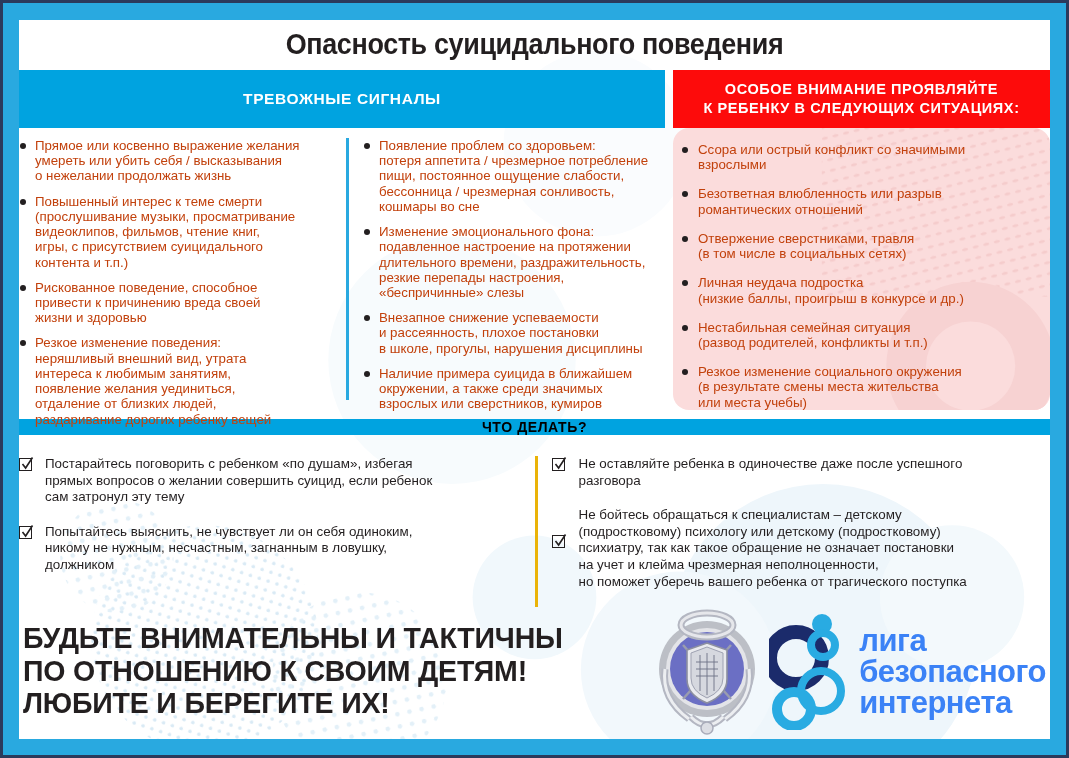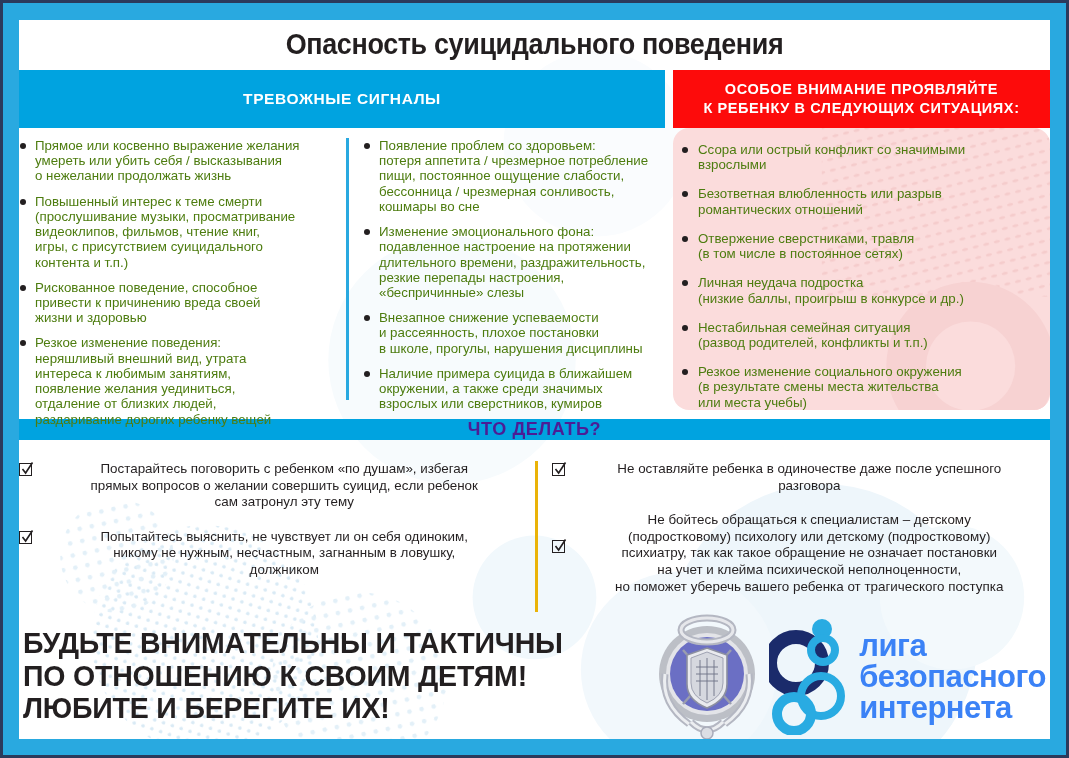--- a/index.html
+++ b/index.html
@@ -97,48 +97,48 @@
   .risk-panel .dots { position: absolute; inset: 0; z-index: 0; }
   .risk-panel ul { position: relative; z-index: 1; }
 
   ul.bl { list-style: none; }
   ul.bl li {
     position: relative;
     padding-left: 16px;
     margin-bottom: 10px;
     font-size: 13.3px;
     line-height: 1.145;
-    color: #4d7c0f;
+    color: #c2410c;
   }
   ul.bl li:before {
     content: "";
     position: absolute;
     left: 1px; top: 5px;
     width: 6px; height: 6px;
     border-radius: 50%;
     background: #231f20;
   }
   ul.bl li span { display: block; }
   .risk-panel ul.bl li { margin-bottom: 14px; padding-left: 17px; }
 
   
   .todo-banner {
     background: #00a3e0;
-    color: #4c1d95;
+    color: #000000;
     font-weight: bold;
-    font-size: 18px;
+    font-size: 14px;
     letter-spacing: 0.6px;
     text-align: center;
     height: 30px;
     display: flex; justify-content: center;
     margin-top: 9px;
   }
 
   
-  .todo-cols { display: flex; padding-top: 21px; height: 172px; text-align: center; }
+  .todo-cols { display: flex; padding-top: 21px; height: 172px; }
   .todo-col { width: 50%; padding-right: 10px; }
   .todo-col.right { border-left: 3px solid #eab308; padding-left: 14px; margin-left: 2px; }
 
   ul.cb { list-style: none; }
   ul.cb li {
     position: relative;
     padding-left: 26px;
     margin-bottom: 18px;
     font-size: 13.4px;
     line-height: 1.24;
@@ -303,21 +303,21 @@
                 <li>
                   <span>Ссора или острый конфликт со значимыми</span>
                   <span>взрослыми</span>
                 </li>
                 <li>
                   <span>Безответная влюбленность или разрыв</span>
                   <span>романтических отношений</span>
                 </li>
                 <li>
                   <span>Отвержение сверстниками, травля</span>
-                  <span>(в том числе в постоянное сетях)</span>
+                  <span>(в том числе в социальных сетях)</span>
                 </li>
                 <li>
                   <span>Личная неудача подростка</span>
                   <span>(низкие баллы, проигрыш в конкурсе и др.)</span>
                 </li>
                 <li>
                   <span>Нестабильная семейная ситуация</span>
                   <span>(развод родителей, конфликты и т.п.)</span>
                 </li>
                 <li>
@@ -371,21 +371,21 @@
                 </li>
                 <li class="mid">
                   <span class="box">
                     <svg width="13" height="15" viewBox="0 0 13 15">
                       <path d="M1.5 7 L4.6 11 L11.5 0.5" fill="none" stroke="#231f20" stroke-width="1.6"></path>
                     </svg>
                   </span>
                   <span>Не бойтесь обращаться к специалистам – детскому</span>
                   <span>(подростковому) психологу или детскому (подростковому)</span>
                   <span>психиатру, так как такое обращение не означает постановки</span>
-                  <span>на учет и клейма психической неполноценности,</span>
+                  <span>на учет и клейма чрезмерная неполноценности,</span>
                   <span>но поможет уберечь вашего ребенка от трагического поступка</span>
                 </li>
               </ul>
           </div>
         </div>
 
         <div class="footer">
           <div class="slogan">
             <span>БУДЬТЕ ВНИМАТЕЛЬНЫ И ТАКТИЧНЫ</span>
             <span>ПО ОТНОШЕНИЮ К СВОИМ ДЕТЯМ!</span>

